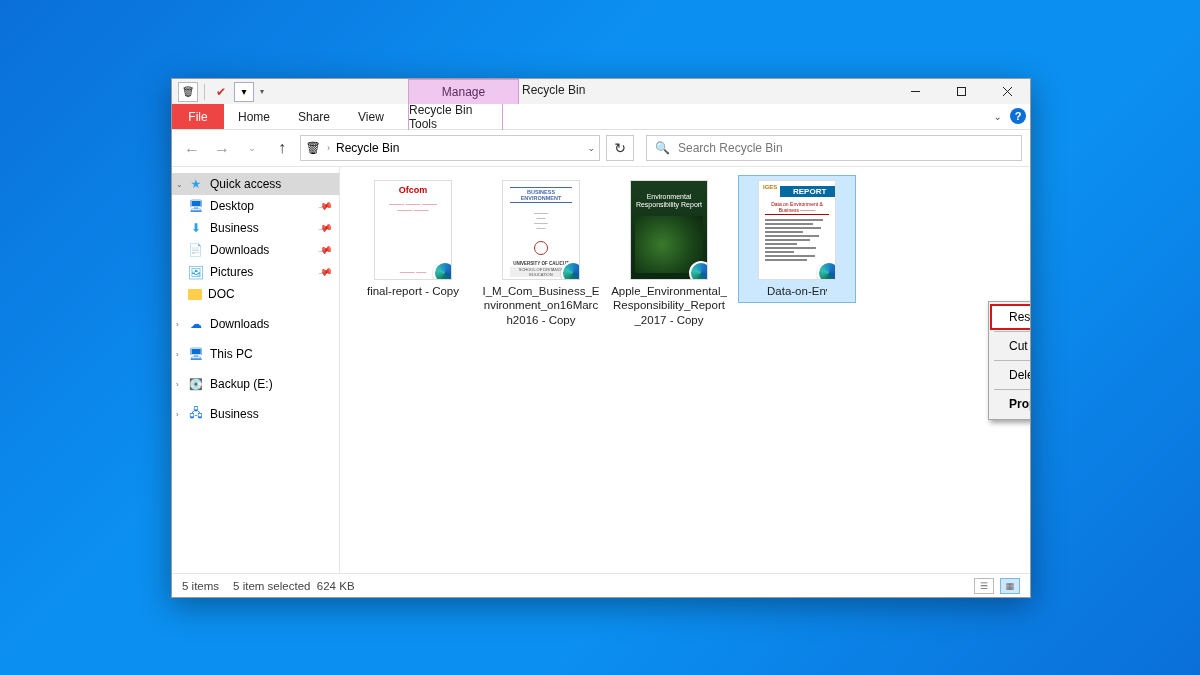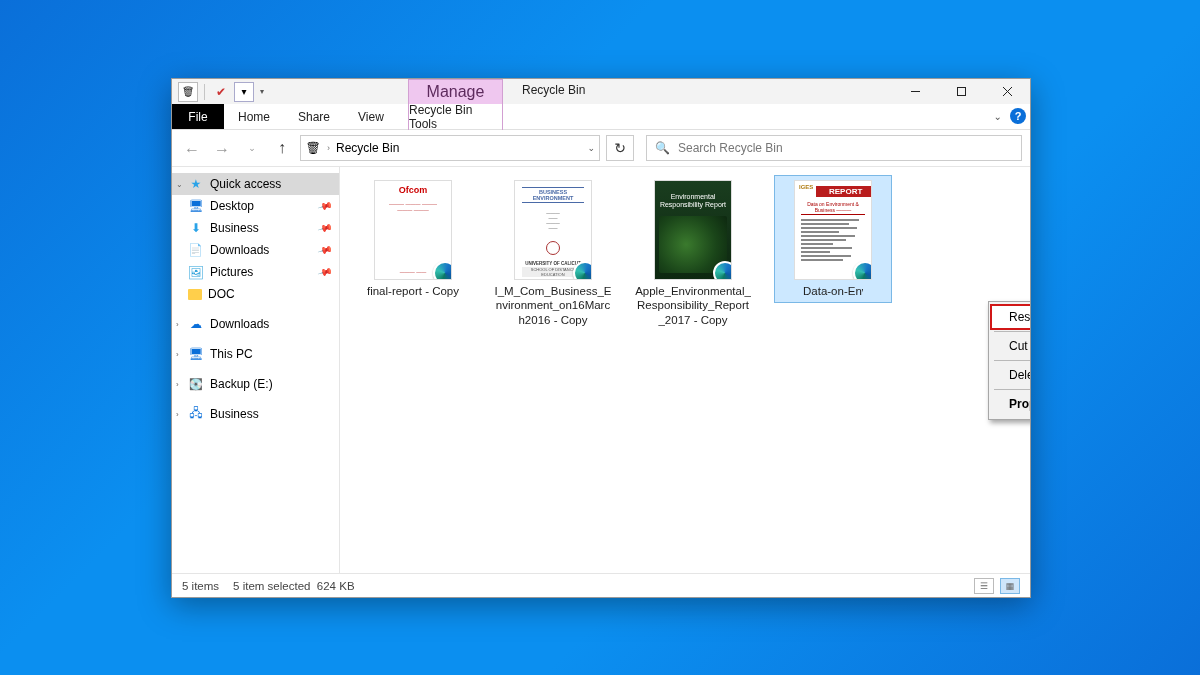--- a/index.html
+++ b/index.html
@@ -12,28 +12,28 @@
     position: absolute; left: 171px; top: 78px; width: 860px; height: 520px;
     background: #fff; border: 1px solid #9a9a9a; box-shadow: 0 8px 30px rgba(0,0,0,0.35);
     display: flex; flex-direction: column;
   }
   
   .titlebar { height: 25px; display: flex; align-items: stretch; background: #f3f3f3; position: relative; }
   .qat { display: flex; align-items: center; gap: 3px; padding: 0 6px; }
   .qat-btn { width: 20px; height: 20px; display: inline-flex; align-items: center; justify-content: center; font-size: 12px; border:1px solid transparent; }
   .qat-btn.box { border:1px solid #bbb; background:#fff; font-size:10px;}
   .qat-divider { width:1px; height:16px; background:#c5c5c5; margin:0 3px; }
-  .tab-context { position:absolute; left:236px; top:0; width:95px; height:25px; background:#efc7ef; border:1px solid #d29fd2; border-bottom:none; display:flex; align-items:center; justify-content:center; font-size:16px; color:#5d2b5d; }
+  .tab-context { position:absolute; left:236px; top:0; width:111px; height:25px; background:#efc7ef; border:1px solid #d29fd2; border-bottom:none; display:flex; align-items:center; justify-content:center; font-size:12px; color:#5d2b5d; }
   .win-title { position:absolute; left:350px; top:4px; font-size:12px; color:#222; }
   .win-ctrls { position:absolute; right:0; top:0; display:flex; }
   .win-ctrl { width:46px; height:25px; display:flex; align-items:center; justify-content:center; font-size:12px; }
   .win-ctrl svg { width:11px; height:11px; }
   
   .menubar { height:26px; display:flex; align-items:stretch; background:#fff; border-bottom:1px solid #e0e0e0; position:relative; }
-  .file-tab { width:52px; background:#000000; color:#fff; display:flex; align-items:center; justify-content:center; font-size:12px; }
+  .file-tab { width:52px; background:#ef4444; color:#fff; display:flex; align-items:center; justify-content:center; font-size:12px; }
   .menu-item { padding:0 14px; display:flex; align-items:center; font-size:12px; color:#222; }
   .context-tab { position:absolute; left:236px; top:0; width:95px; height:26px; display:flex; align-items:center; justify-content:center; font-size:12px; color:#222; border-left:1px solid #d29fd2; border-right:1px solid #d29fd2;}
   .ribbon-help { position:absolute; right:4px; top:4px; display:flex; align-items:center; gap:8px; }
   .chev { font-size:10px; color:#555; }
   .help-badge { width:16px; height:16px; border-radius:50%; background:#0a6fd9; color:#fff; font-size:11px; font-weight:bold; display:flex; align-items:center; justify-content:center; }
   
   .navbar { height:36px; display:flex; align-items:center; padding:4px 8px; gap:6px; }
   .nav-arrow { width:24px; height:24px; display:flex; align-items:center; justify-content:center; color:#999; border-radius:2px; }
   .nav-arrow.enabled { color:#333; }
   .addr { flex:0 0 300px; height:26px; border:1px solid #ccc; display:flex; align-items:center; padding:0 4px; font-size:12px; gap:6px; position:relative;}
@@ -54,30 +54,30 @@
   .ico.star { color:#2aa3e8; }
   .ico.monitor{ color:#0a6fd9;}
   .ico.folder { background:#ffcf4b; width:14px; height:11px; border-radius:1px; }
   .ico.pic { color:#27a0da; font-size:13px;}
   .ico.doc { color:#555;}
   .ico.down { color:#2aa3e8;}
   .ico.drive { color:#555; font-size:11px;}
   .ico.net { color:#0a6fd9;}
 
   .content { flex:1; position:relative; padding:8px 14px; overflow:hidden; }
-  .files { display:flex; gap:22px; align-items:flex-start; }
+  .files { display:flex; gap:10px; align-items:flex-start; }
   .file { width:118px; display:flex; flex-direction:column; align-items:center; text-align:center; font-size:11.5px; color:#222; position:relative; padding:4px 2px; border:1px solid transparent;}
   .file.selected { background:#cce8ff; border:1px solid #7ab8e6; }
   .thumb { width:78px; height:100px; border:1px solid #ddd; background:#fff; margin-bottom:4px; position:relative; overflow:hidden; font-size:6px; text-align:center; padding:4px;}
   .thumb .brand { color:#c00; font-weight:bold; font-size:9px;}
   .thumb.apple { background:linear-gradient(#1a3d1f,#0d2810); color:#fff; display:flex; flex-direction:column; align-items:center; justify-content:flex-start; padding:6px 4px; }
   .thumb.apple .env-title { font-size:7px; text-align:center; margin-top:6px; line-height:1.2; }
   .thumb.apple .tree { flex:1; background: radial-gradient(circle at 40% 50%, #3a7a2d 0%, #1a4519 60%, #0d2810 100%); width:100%; margin-top:6px; border-radius:2px; }
   .thumb.report { padding:3px;}
-  .thumb.report .red-band { background:#b91c1c; color:#fff; font-size:8px; font-weight:bold; padding:1px 13px; display:inline-block; margin:2px 0 2px 18px;}
+  .thumb.report .red-band { background:#0369a1; color:#fff; font-size:8px; font-weight:bold; padding:1px 13px; display:inline-block; margin:2px 0 2px 18px;}
   .thumb.report .logo { font-size:6px; color:#b07c13; font-weight:bold; position:absolute; left:4px; top:3px;}
   .thumb.report .bars { display:flex; flex-direction:column; gap:2px; margin-top:4px; padding:0 3px;}
   .thumb.report .bar { height:2px; background:#888; }
   .edge-badge { position:absolute; right:-6px; bottom:-6px; width:24px; height:24px; border-radius:50%; background:conic-gradient(from 200deg,#0c7a63,#34c1b2,#1777c7,#0c5aa8,#0c7a63); border:2px solid #fff; box-shadow:0 1px 2px rgba(0,0,0,0.3);}
   .filename { line-height:1.25; max-width:118px; word-wrap:break-word; }
 
   
   .ctx { position:absolute; left:648px; top:134px; width:162px; background:#f2f2f2; border:1px solid #a7a7a7; box-shadow:2px 3px 5px rgba(0,0,0,0.35); font-size:12px; padding:3px 2px; z-index:20; }
   .ctx-item { padding:5px 18px; position:relative; }
   .ctx-item.bold { font-weight:600; }

